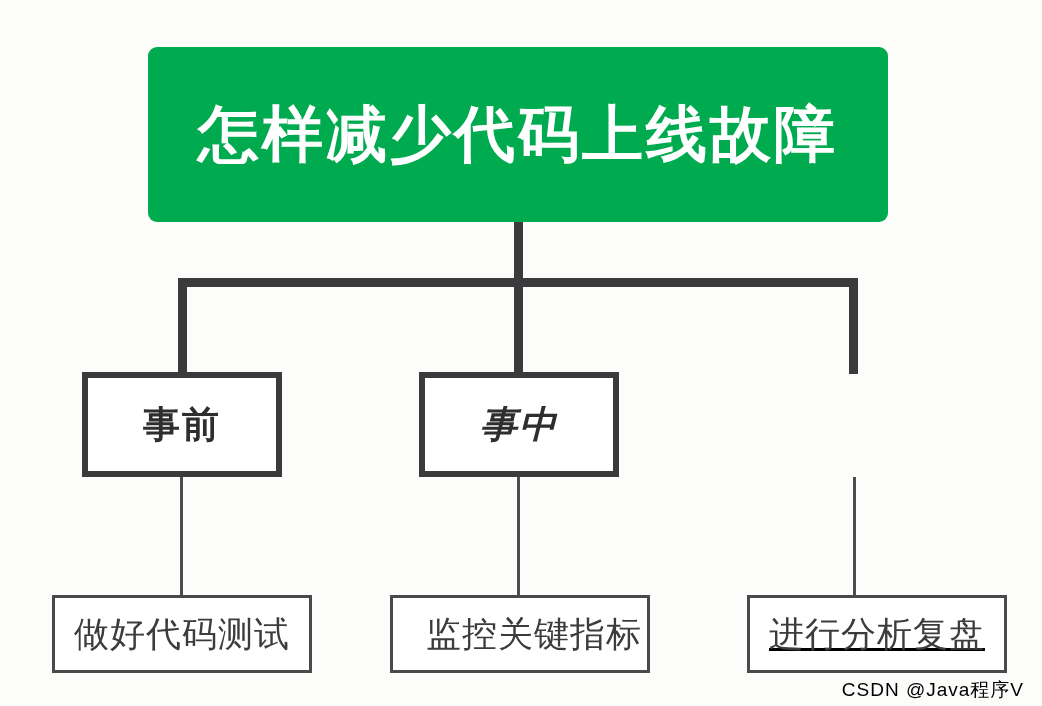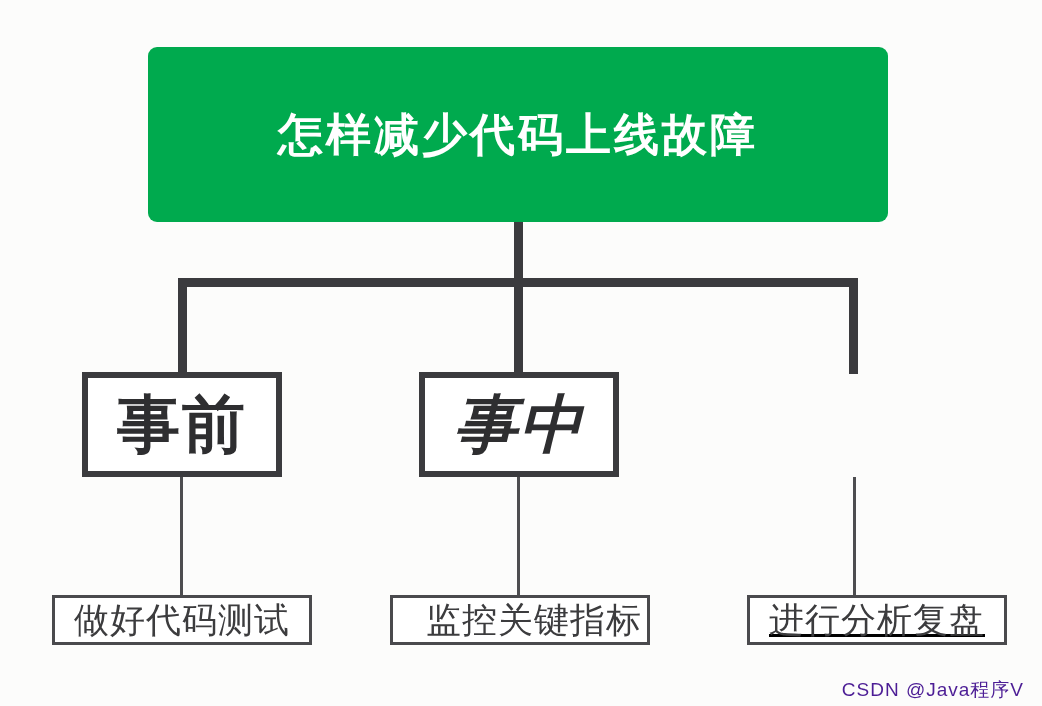--- a/index.html
+++ b/index.html
@@ -20,21 +20,21 @@
     overflow:hidden;
   }
   
   .title-box{
     position:absolute;left:148px;top:47px;width:740px;height:175px;
     background:var(--title-bg);
     border-radius:9px;
     display:flex;align-items:center;justify-content:center;
   }
   .title-box .title-text{
-    color:#ffffff;font-size:45px;font-weight:800;letter-spacing:3px;
+    color:#ffffff;font-size:61px;font-weight:800;letter-spacing:3px;
     white-space:nowrap;
   }
   
   .conn{position:absolute;background:var(--line);}
   .conn-trunk   {left:514px;top:222px;width:9px;height:150px;}
   .conn-rail    {left:178px;top:278px;width:680px;height:9px;}
   .conn-drop-l  {left:178px;top:278px;width:9px;height:96px;}
   .conn-drop-r  {left:849px;top:278px;width:9px;height:96px;}
   .thin{position:absolute;width:3px;background:#4d4d50;}
   .thin-l{left:180px;top:477px;height:119px;}
@@ -42,50 +42,50 @@
   .thin-r{left:853px;top:477px;height:119px;}
   
   .branch-box{
     position:absolute;top:372px;height:105px;
     background:#ffffff;
     border:6px solid var(--box-border);
     box-sizing:border-box;
     display:flex;align-items:center;justify-content:center;
   }
   .branch-box .branch-text{
-    color:var(--text-dark);font-size:63px;font-weight:800;letter-spacing:2px;
+    color:var(--text-dark);font-size:37px;font-weight:800;letter-spacing:2px;
     white-space:nowrap;
   }
   .branch-1{left:82px;width:200px;}
   .branch-2{left:419px;width:200px;font-style:italic;}
   .branch-3{left:755px;width:202px;}
   
   .leaf-box{
-    position:absolute;top:595px;height:50px;width:260px;
+    position:absolute;top:595px;height:78px;width:260px;
     background:#ffffff;
     border:3px solid var(--leaf-border);
     box-sizing:border-box;
     display:flex;align-items:center;justify-content:center;
   }
   .leaf-box .leaf-text{
     color:#3c3c3e;font-size:35px;font-weight:400;letter-spacing:1px;
     white-space:nowrap;
   }
   .leaf-1{left:52px;}
   .leaf-2{left:390px;padding-left:28px;}
   .leaf-3{left:747px;text-decoration:underline;}
   
   .watermark{
     position:absolute;right:18px;
     color:var(--watermark);
     font-size:19px;letter-spacing:1px;
     white-space:nowrap;text-align:right;
   }
   .watermark-1{top:663px;}
-  .watermark-2{top:677px;color:#4c1d95;}
+  .watermark-2{top:677px;color:#000000;}
 </style>
 </head>
 <body>
 
 <div class="canvas">
 
   <div class="title-box">
     <span class="title-text">怎样减少代码上线故障</span>
   </div>
 

